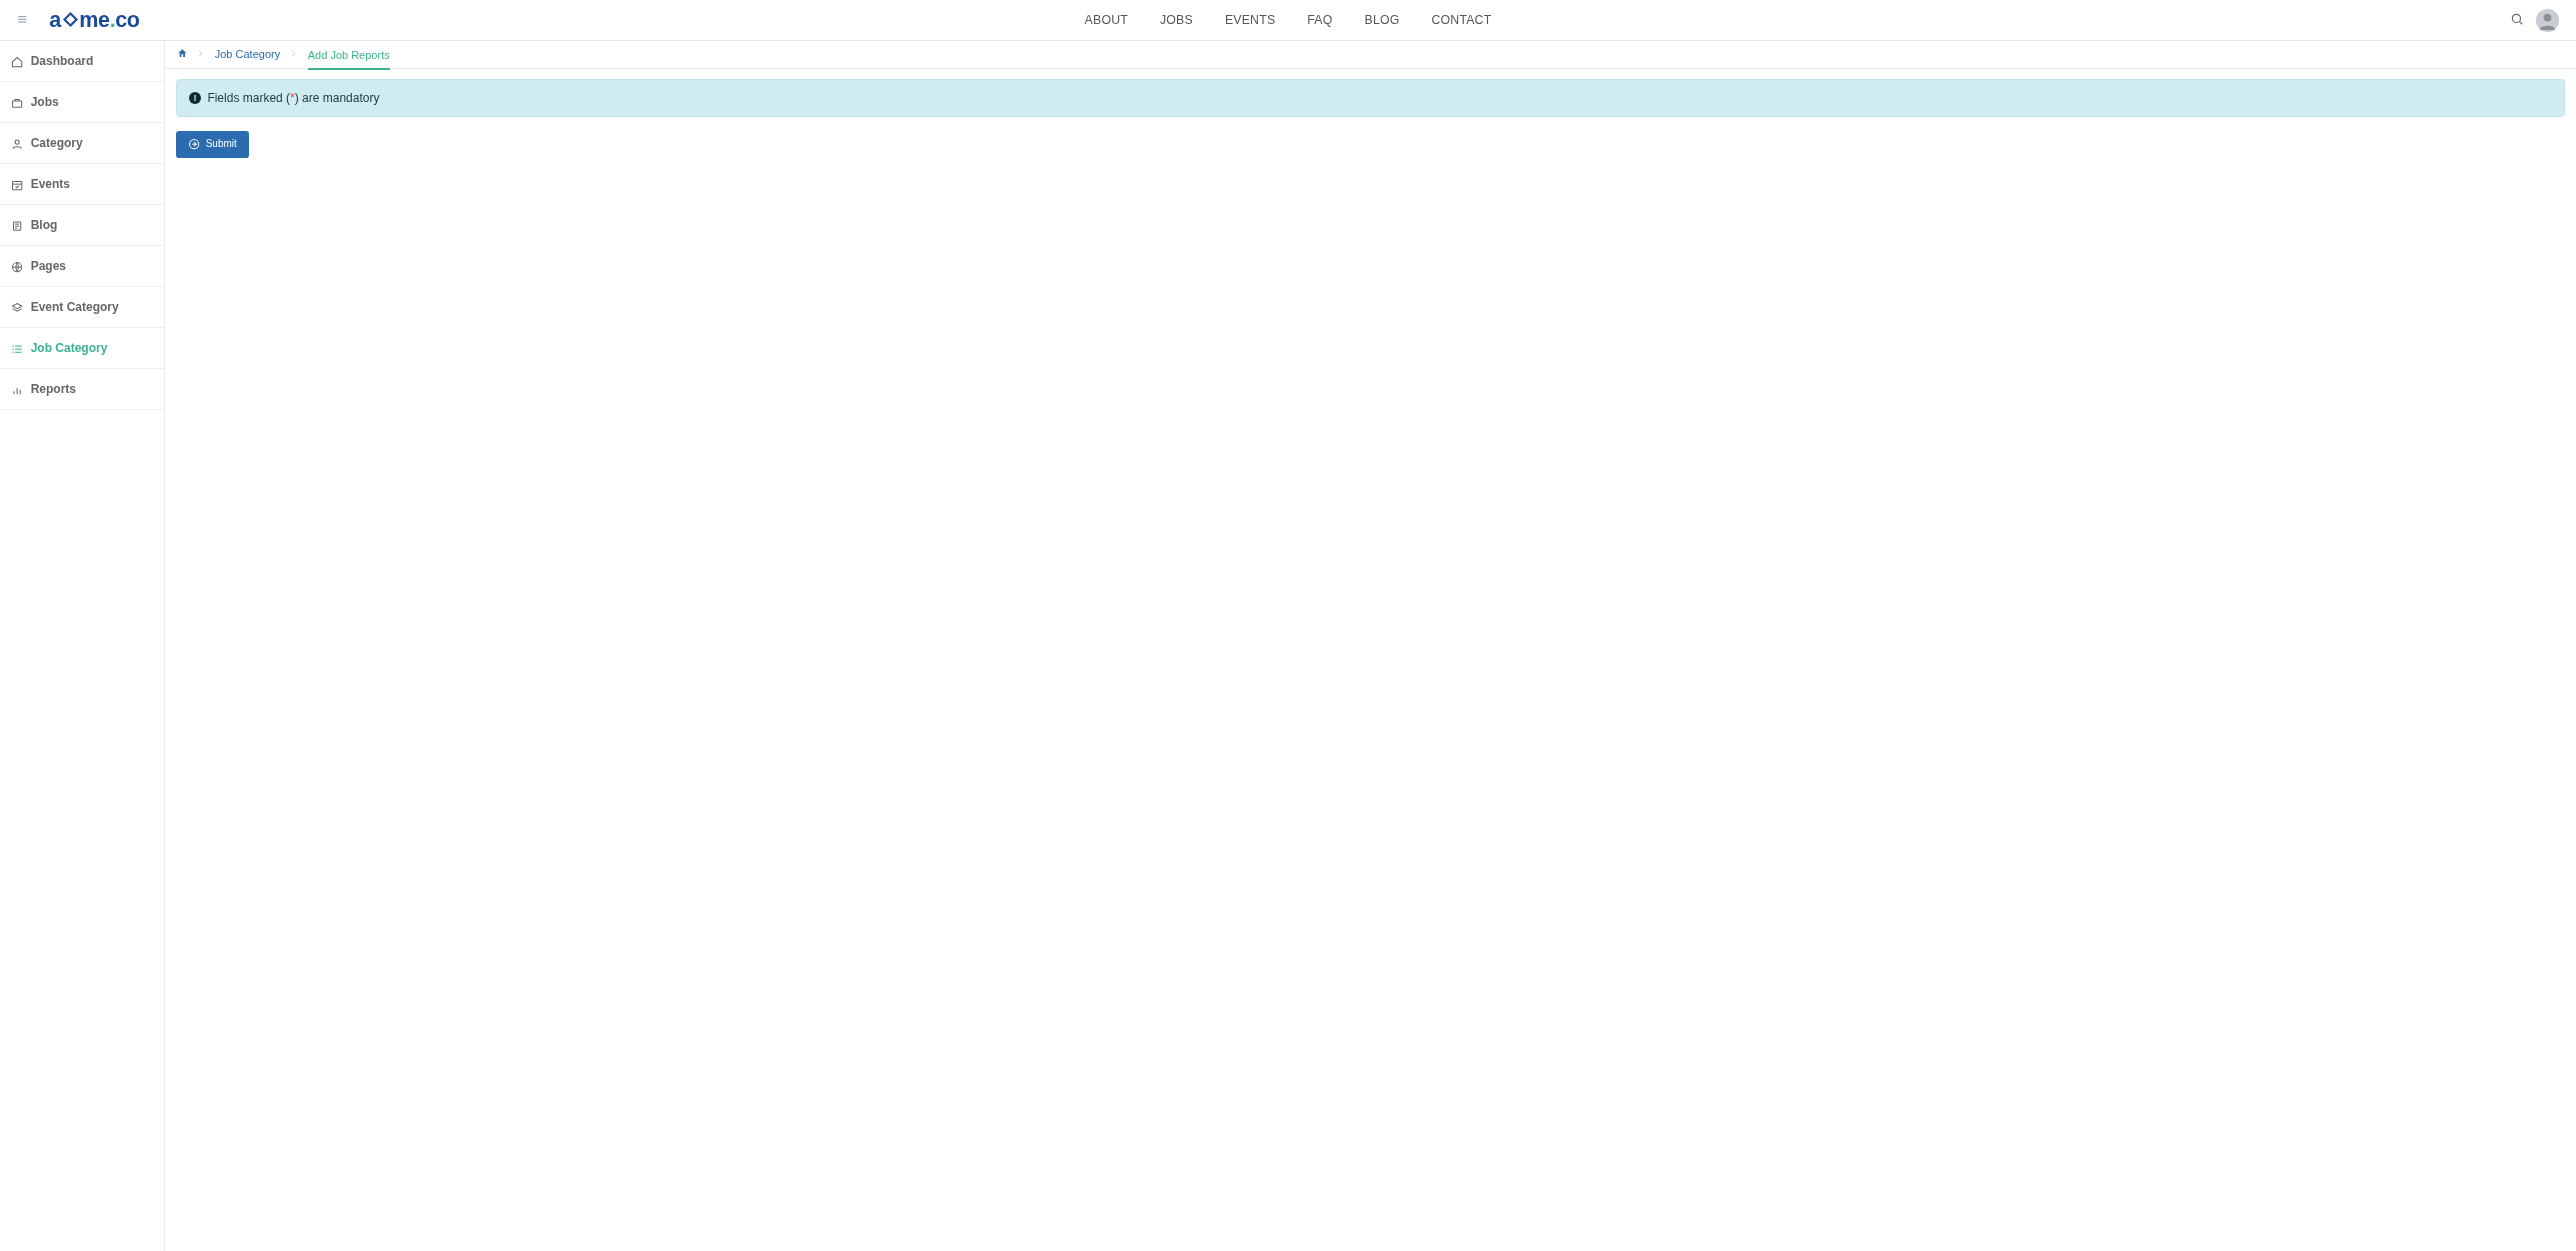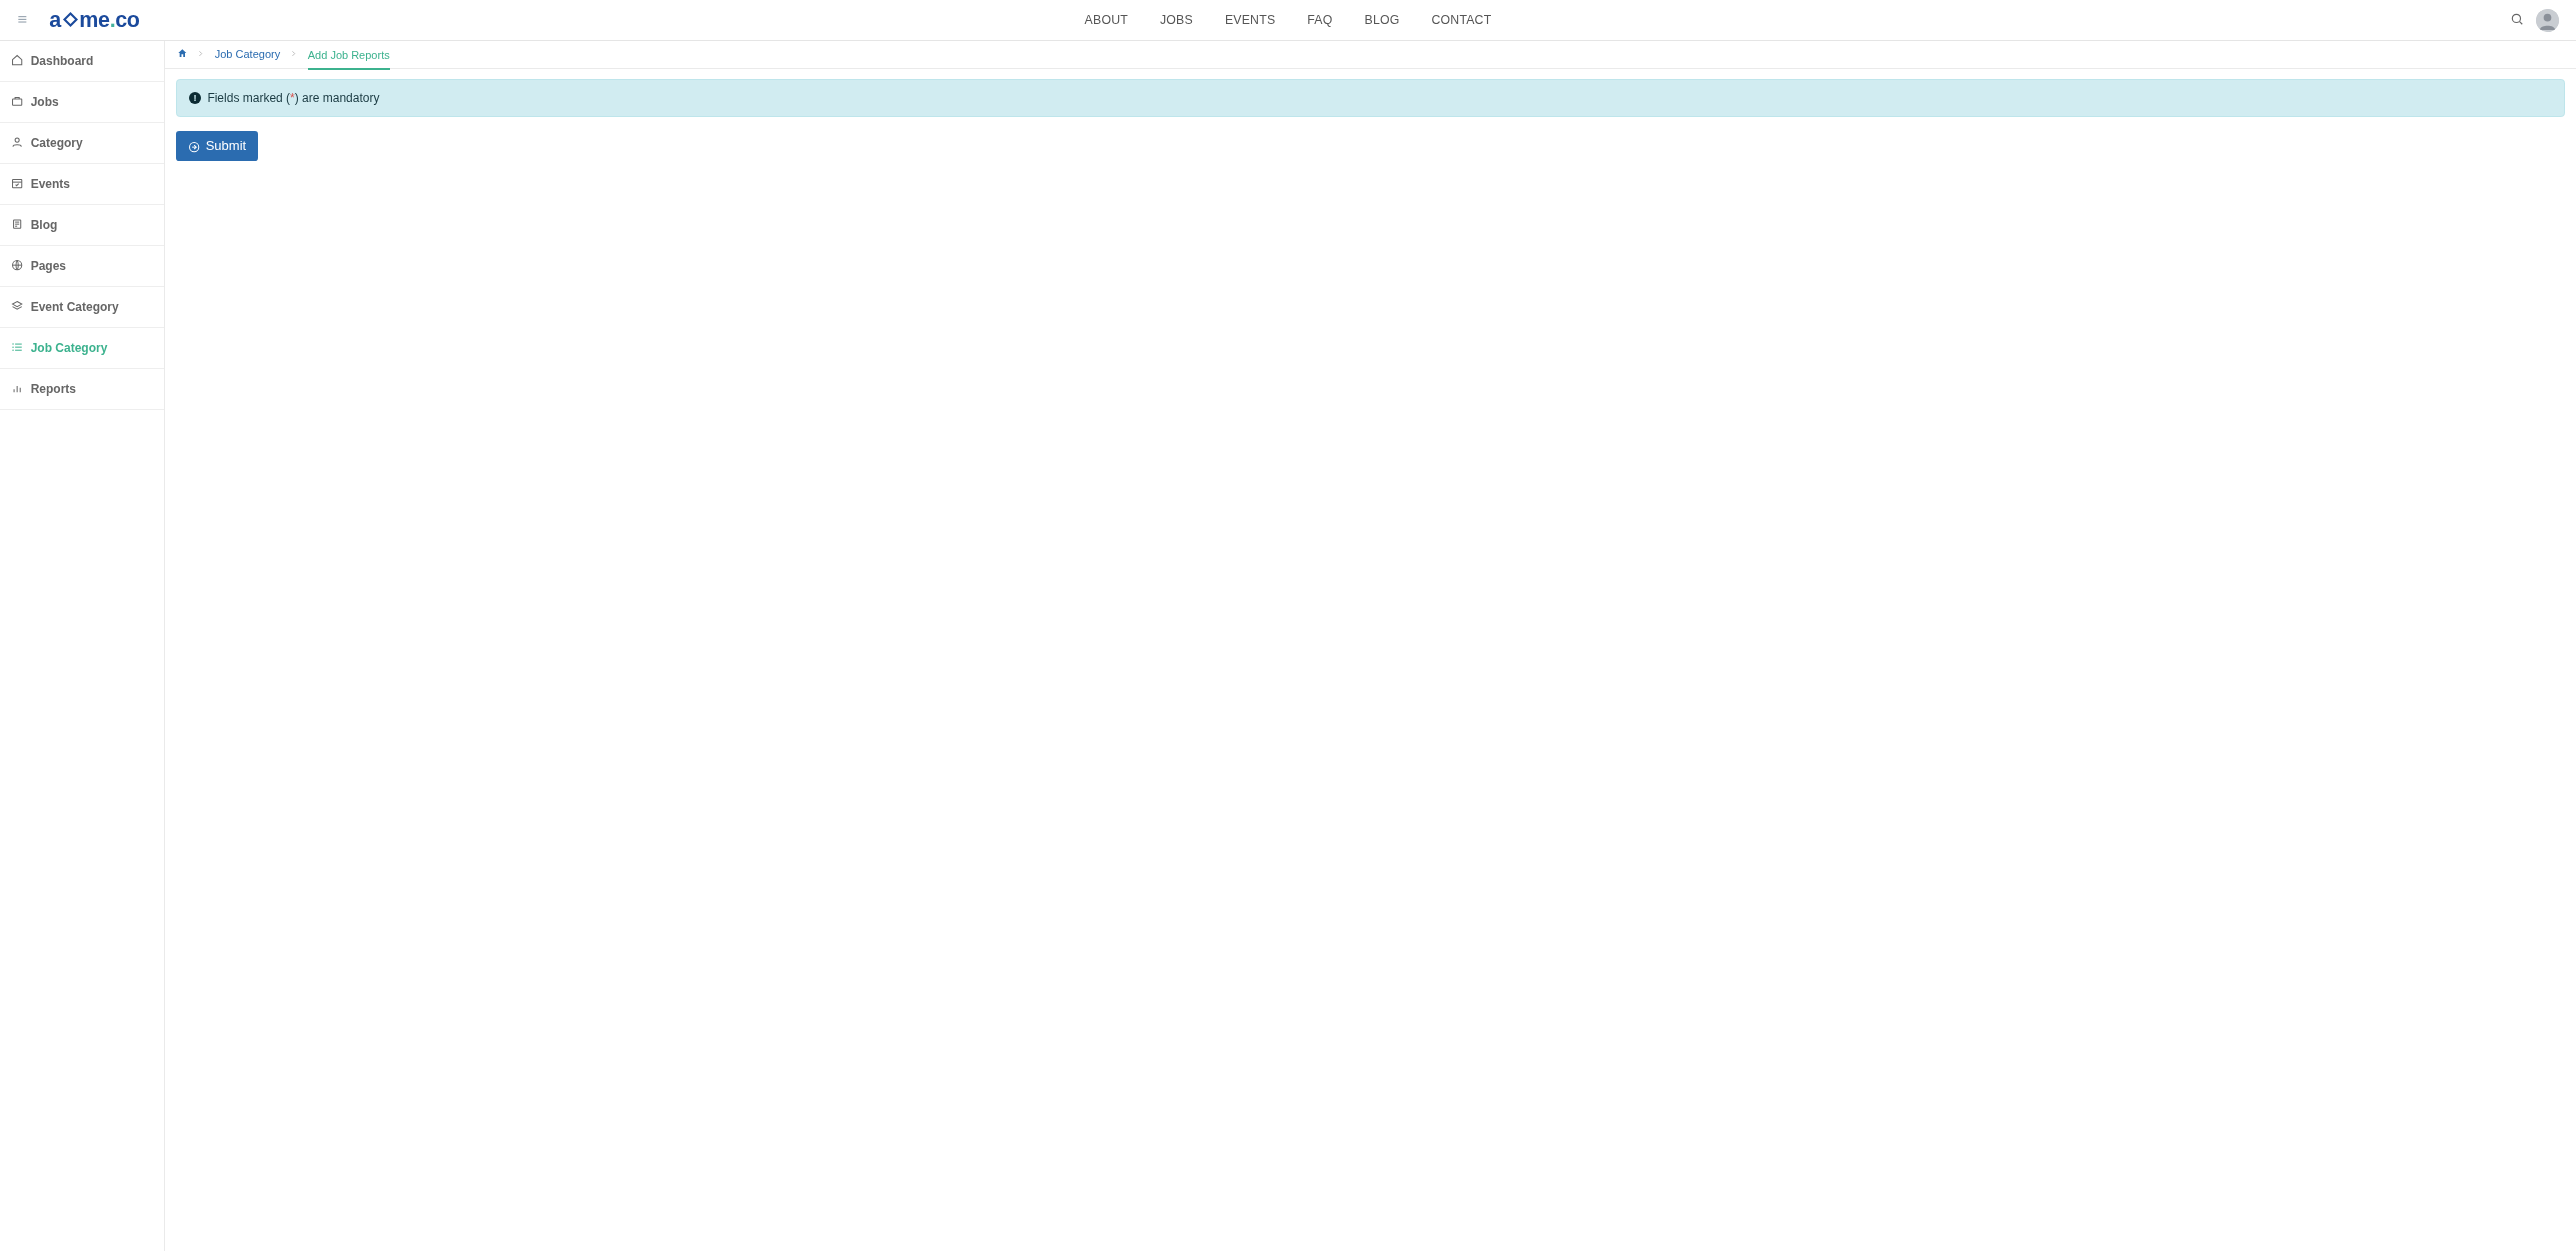--- a/index.html
+++ b/index.html
@@ -94,21 +94,21 @@
       display: flex;
       min-height: calc(100vh - 41px);
     }
     .sidebar {
       width: 165px;
       border-right: 0.8px solid #eaeaea;
       background: #fff;
     }
     .sidebar-item {
       display: flex;
-      align-items: flex-start;
+      align-items: flex-end;
       gap: 7.7px;
       padding: 13px 10.7px;
       border-bottom: 0.8px solid #eeeeee;
       color: #666;
       font-size: 12px;
       font-weight: 600;
       cursor: pointer;
     }
     .sidebar-item.active {
       color: #3cb28e;
@@ -211,25 +211,25 @@
       margin-bottom: 10.7px;
     }
     .form-input::placeholder {
       color: #777;
     }
     .submit-btn {
       background: #2b6cb0;
       color: #fff;
       border: none;
       padding: 7.7px 12.3px;
-      font-size: 13px;
+      font-size: 10px;
       border-radius: 3.1px;
       cursor: pointer;
       display: inline-flex;
-      align-items: flex-end;
+      align-items: flex-start;
       gap: 5.4px;
     }
     .submit-btn .arrow-icon {
       display: inline-flex;
     }
   </style>
 </head>
 <body>
 
 <header class="top-header">

